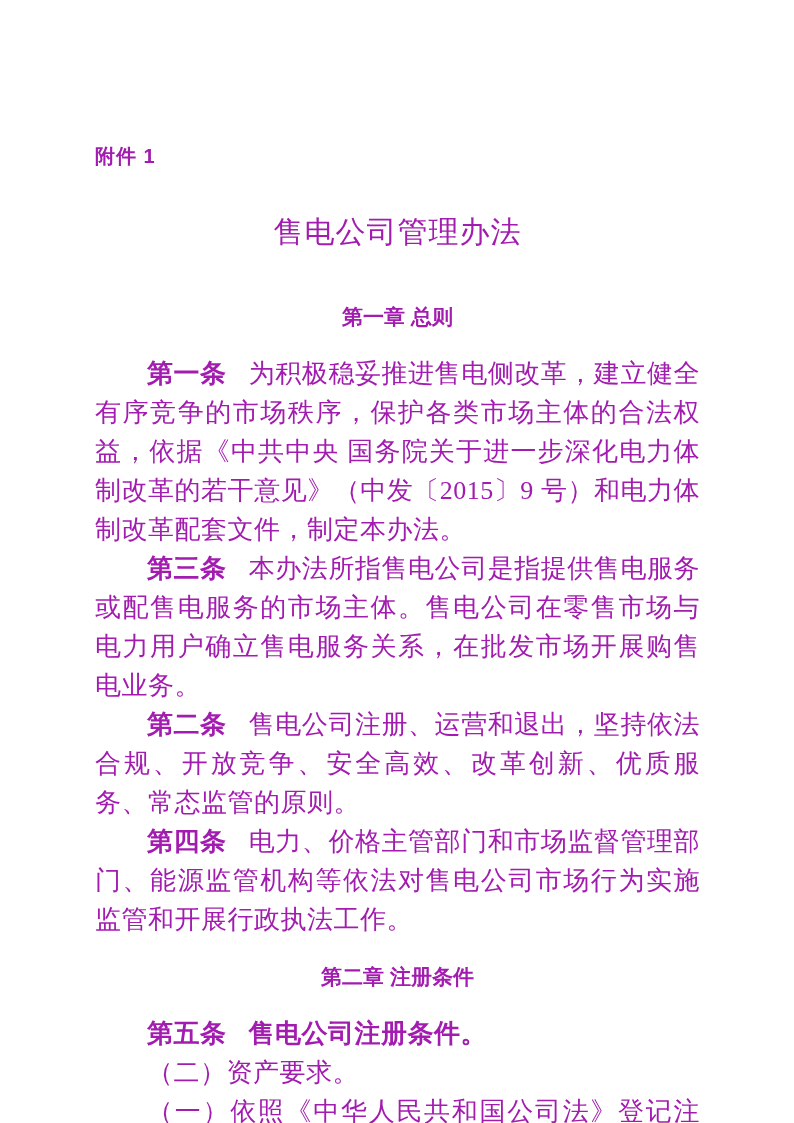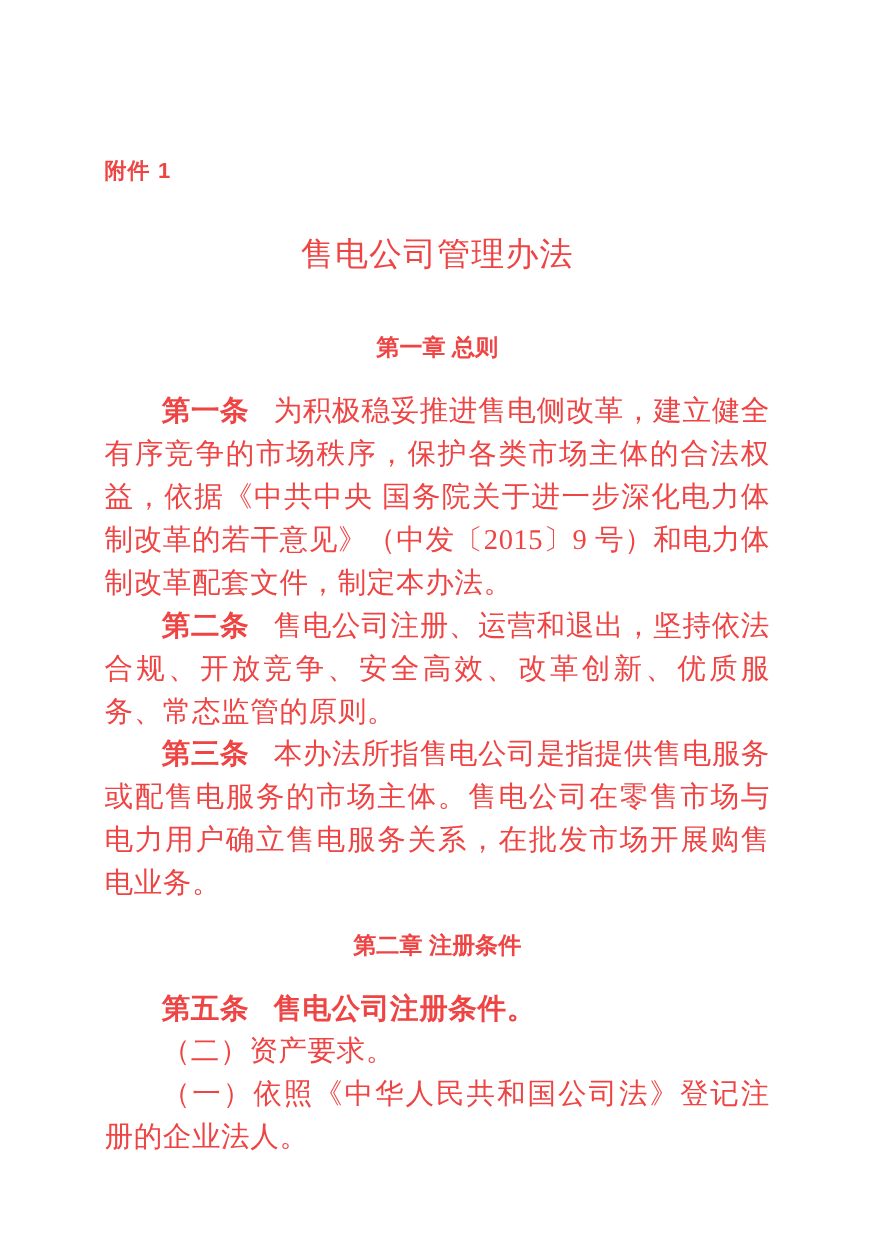--- a/index.html
+++ b/index.html
@@ -7,21 +7,21 @@
     padding: 0;
     background: #ffffff;
   }
   .page {
     position: relative;
     width: 794px;
     height: 1123px;
     box-sizing: border-box;
     padding: 145px 94px 0 95px;
     background: #ffffff;
-    color: #ef4444;
+    color: #a21caf;
     font-family: "Liberation Serif", "DejaVu Serif", serif;
     overflow: hidden;
   }
   .attachment {
     font-family: "Liberation Sans", "DejaVu Sans", sans-serif;
     font-weight: 700;
     font-size: 20px;
     line-height: 22px;
     letter-spacing: 1px;
   }
@@ -68,24 +68,25 @@
 <div class="page">
 
   <div class="attachment">附件 1</div>
 
   <h1 class="doc-title">售电公司管理办法</h1>
 
   <h2 class="chapter-heading first">第一章 总则</h2>
 
   <p class="para"><span class="article-label">第一条</span><span>为积极稳妥推进售电侧改革，建立健全有序竞争的市场秩序，保护各类市场主体的合法权益，依据《中共中央 国务院关于进一步深化电力体制改革的若干意见》（中发〔2015〕9 号）和电力体制改革配套文件，制定本办法。</span></p>
 
+  <p class="para"><span class="article-label">第三条</span><span>本办法所指售电公司是指提供售电服务或配售电服务的市场主体。售电公司在零售市场与电力用户确立售电服务关系，在批发市场开展购售电业务。</span></p>
+
   <p class="para"><span class="article-label">第二条</span><span>售电公司注册、运营和退出，坚持依法合规、开放竞争、安全高效、改革创新、优质服务、常态监管的原则。</span></p>
 
-  <p class="para"><span class="article-label">第三条</span><span>本办法所指售电公司是指提供售电服务或配售电服务的市场主体。售电公司在零售市场与电力用户确立售电服务关系，在批发市场开展购售电业务。</span></p>
-
+  <p class="para"><span class="article-label">第四条</span><span>电力、价格主管部门和市场监督管理部门、能源监管机构等依法对售电公司市场行为实施监管和开展行政执法工作。</span></p>
 
   <h2 class="chapter-heading">第二章 注册条件</h2>
 
   <p class="para"><span class="article-label">第五条</span><span class="bold-text">售电公司注册条件。</span></p>
 
   <p class="para">（二）资产要求。</p>
 
   <p class="para">（一）依照《中华人民共和国公司法》登记注册的企业法人。</p>
 
 

